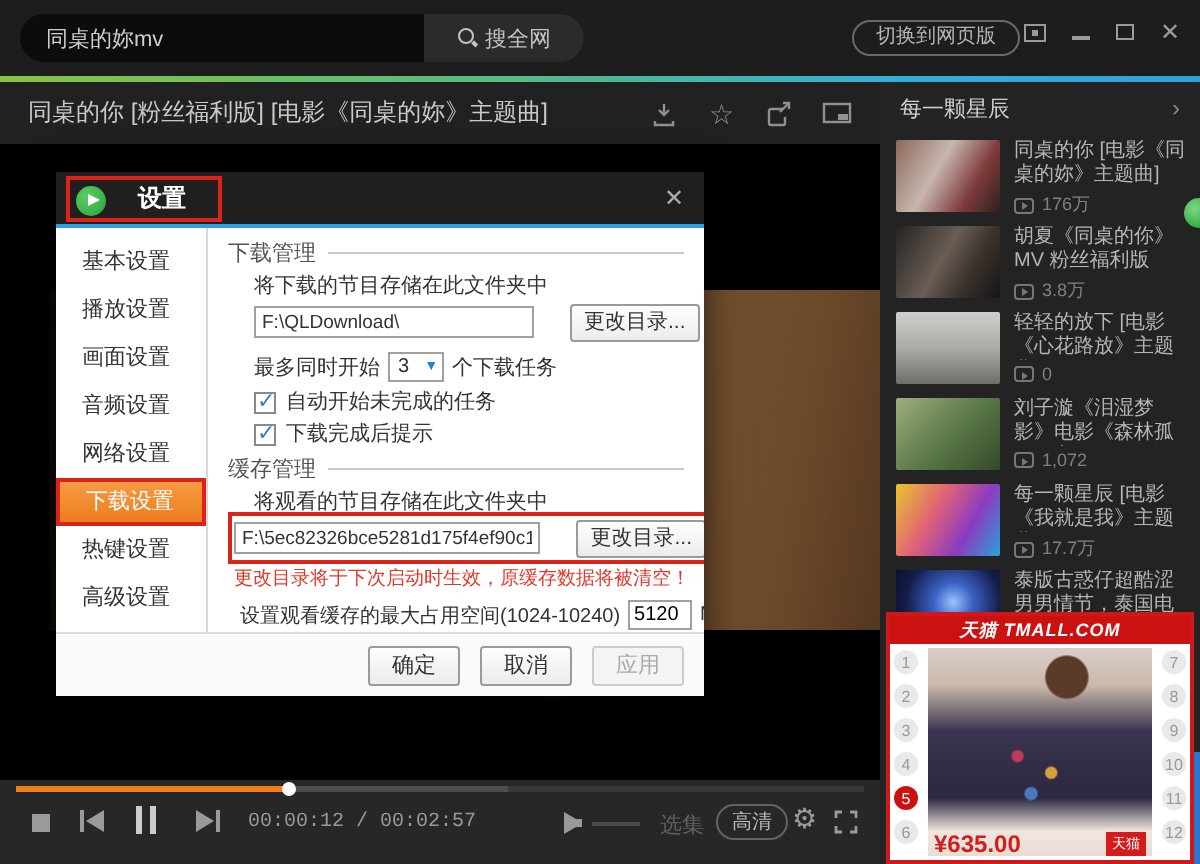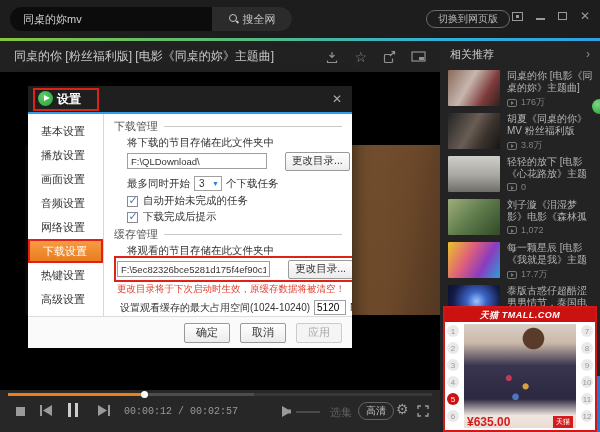--- a/index.html
+++ b/index.html
@@ -94,21 +94,21 @@
       linear-gradient(180deg,#d8cfc8 0%,#cbb9a9 18%,#3a3450 40%,#2c2840 72%,#efe6df 88%,#e8ddd4 100%); }
   .ad-price { position:absolute; left:22px; bottom:1px; color:#d51c1c; font-size:12px; font-weight:bold; }
   .ad-badge { position:absolute; right:22px; bottom:2px; background:#d51c1c; color:#fff; font-size:7px; padding:1px 3px; }
 
   .edge-circle { position:absolute; left:592px; top:99px; width:15px; height:15px; border-radius:50%; background:radial-gradient(circle at 35% 35%,#7fd488,#3cb44a 60%,#2a8f38); }
   .edge-strip { position:absolute; left:597px; top:376px; width:3px; height:56px; background:#2b77cf; }
 
   
   .dialog { position:absolute; left:28px; top:86px; width:324px; height:262px; box-shadow:0 4px 18px rgba(0,0,0,.65); background:#fff; }
   .dlg-header { height:26px; background:#1f1f1f; display:flex; align-items:center; padding-left:5px; }
-  .dlg-title-wrap { display:inline-flex; align-items:flex-start; border:2px solid #dd2218; padding:1px 16px 1px 3px; gap:4px; }
+  .dlg-title-wrap { display:inline-flex; align-items:flex-end; border:2px solid #dd2218; padding:1px 16px 1px 3px; gap:16px; }
   .logo { width:15px; height:15px; border-radius:50%; background:radial-gradient(circle at 35% 35%,#5ecb6a,#3db54a 60%,#2c9139); position:relative; }
   .logo::after { content:''; position:absolute; left:5.5px; top:4px; border-left:6px solid #fff; border-top:3.5px solid transparent; border-bottom:3.5px solid transparent; }
   .dlg-title { color:#fff; font-size:12px; font-weight:bold; }
   .dlg-close { margin-left:auto; color:#aaa; font-size:12px; padding:0 10px; cursor:pointer; }
   .dlg-blueline { height:2px; background:#2c9fe8; }
   .dlg-body { display:flex; height:202px; background:#fff; }
   .dlg-nav { width:76px; border-right:1px solid #d8d8d8; padding-top:5px; }
   .nav-item { height:24px; line-height:24px; padding-left:13px; font-size:11px; color:#333; cursor:pointer; }
   .nav-item.active { background:linear-gradient(#f79b43,#ea7d1f); color:#fff; border:2px solid #dd2218; line-height:20px; }
   .dlg-content { flex:1; padding:6px 10px 0 10px; font-size:11px; color:#333; overflow:hidden; }
@@ -208,21 +208,21 @@
       <span class="pb-item pb-quality">高清</span>
       <span class="pb-item ic-gear">⚙</span>
       <svg class="pb-item ic-full" width="12" height="12" viewBox="0 0 12 12">
         <path d="M1 4V1h3M8 1h3v3M11 8v3H8M4 11H1V8" fill="none" stroke="#9a9a9a" stroke-width="1.4"></path>
       </svg>
     </div>
   </div>
 
   <div class="sidebar">
     <div class="sb-header">
-      <span class="sb-title">相关推荐</span>
+      <span class="sb-title">每一颗星辰</span>
       <span class="sb-chevron">›</span>
     </div>
     <div class="sb-item">
       <div class="thumb"></div>
       <div class="sb-text">
           <div class="sb-item-title">同桌的你 [电影《同桌的妳》主题曲]</div>
         <div class="sb-views">
             <span class="play-badge"></span>
             <span>176万</span>
           </div>

